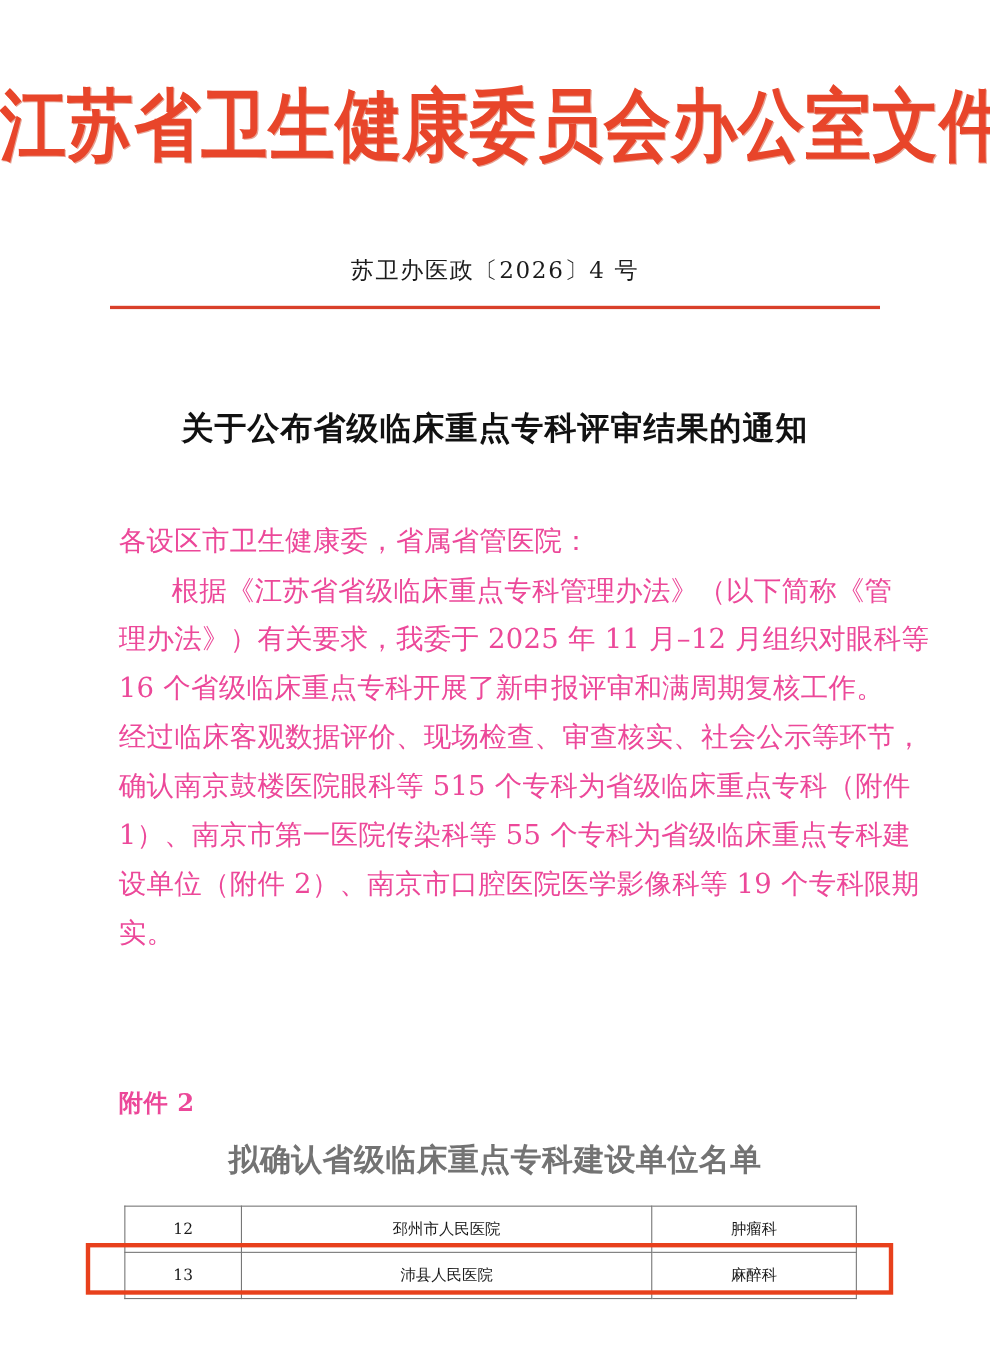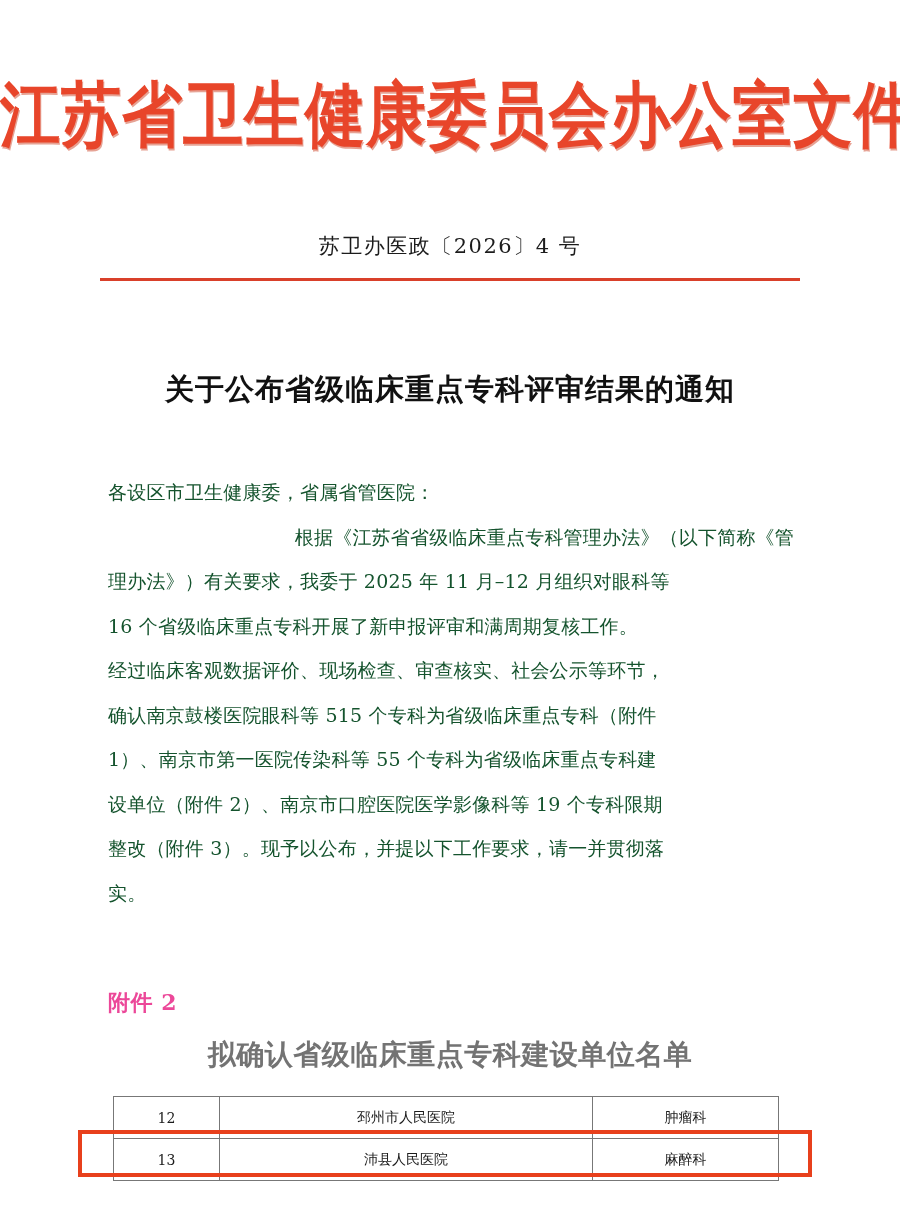--- a/index.html
+++ b/index.html
@@ -88,24 +88,24 @@
   }
 
   
   .body-block {
     position: absolute;
     left: 108px;
     top: 470px;
     width: 686px;
   }
   .body-line {
-    font-size: 19px;
+    font-size: 25px;
     line-height: 44.5px;
     letter-spacing: 0.2px;
-    color: #14532d;
+    color: #ec4899;
     white-space: nowrap;
   }
   .body-line.indent {
     text-indent: 48px;
     text-align: right;
   }
 
   
   .attach-label {
     position: absolute;
@@ -187,21 +187,20 @@
 
   <div class="body-block">
     <div class="body-line">各设区市卫生健康委，省属省管医院：</div>
     <div class="body-line indent">根据《江苏省省级临床重点专科管理办法》（以下简称《管</div>
     <div class="body-line">理办法》）有关要求，我委于 2025 年 11 月–12 月组织对眼科等</div>
     <div class="body-line">16 个省级临床重点专科开展了新申报评审和满周期复核工作。</div>
     <div class="body-line">经过临床客观数据评价、现场检查、审查核实、社会公示等环节，</div>
     <div class="body-line">确认南京鼓楼医院眼科等 515 个专科为省级临床重点专科（附件</div>
     <div class="body-line">1）、南京市第一医院传染科等 55 个专科为省级临床重点专科建</div>
     <div class="body-line">设单位（附件 2）、南京市口腔医院医学影像科等 19 个专科限期</div>
-    <div class="body-line">整改（附件 3）。现予以公布，并提以下工作要求，请一并贯彻落</div>
     <div class="body-line">实。</div>
   </div>
 
   <div class="attach-label">附件 2</div>
 
   <div class="attach-title-wrap">
     <span class="attach-title">拟确认省级临床重点专科建设单位名单</span>
   </div>
 
   <table class="tbl">

